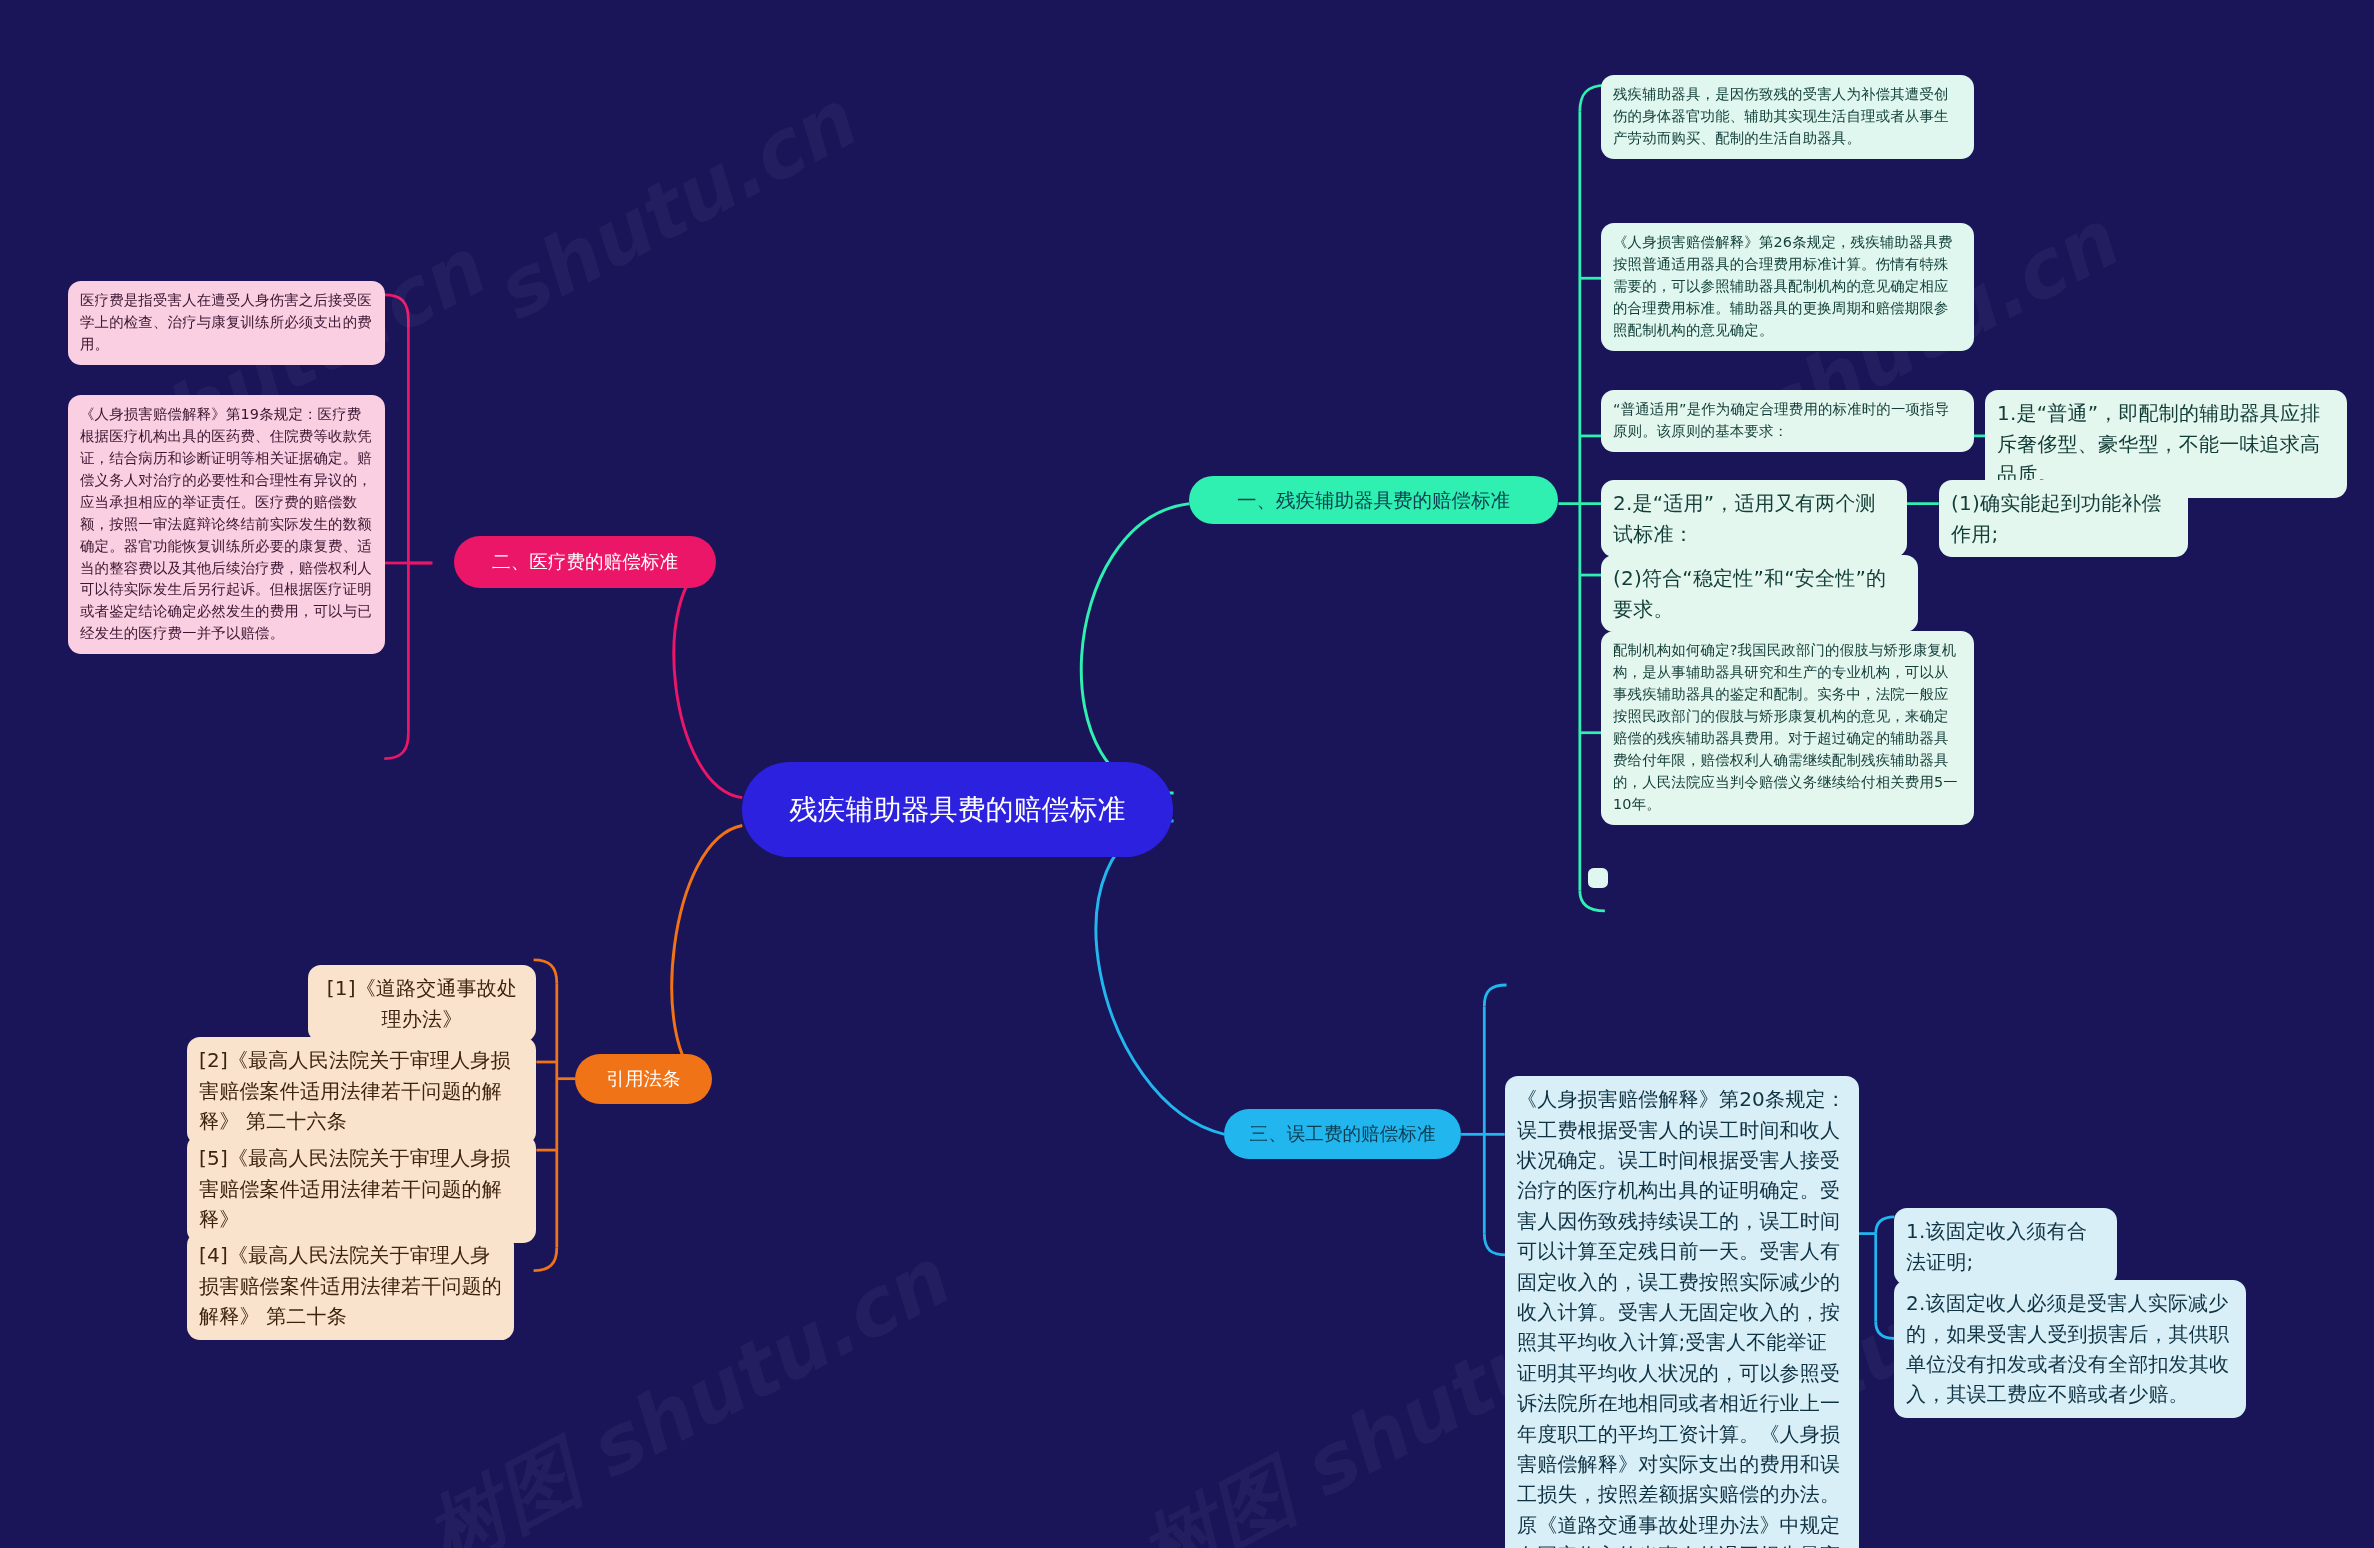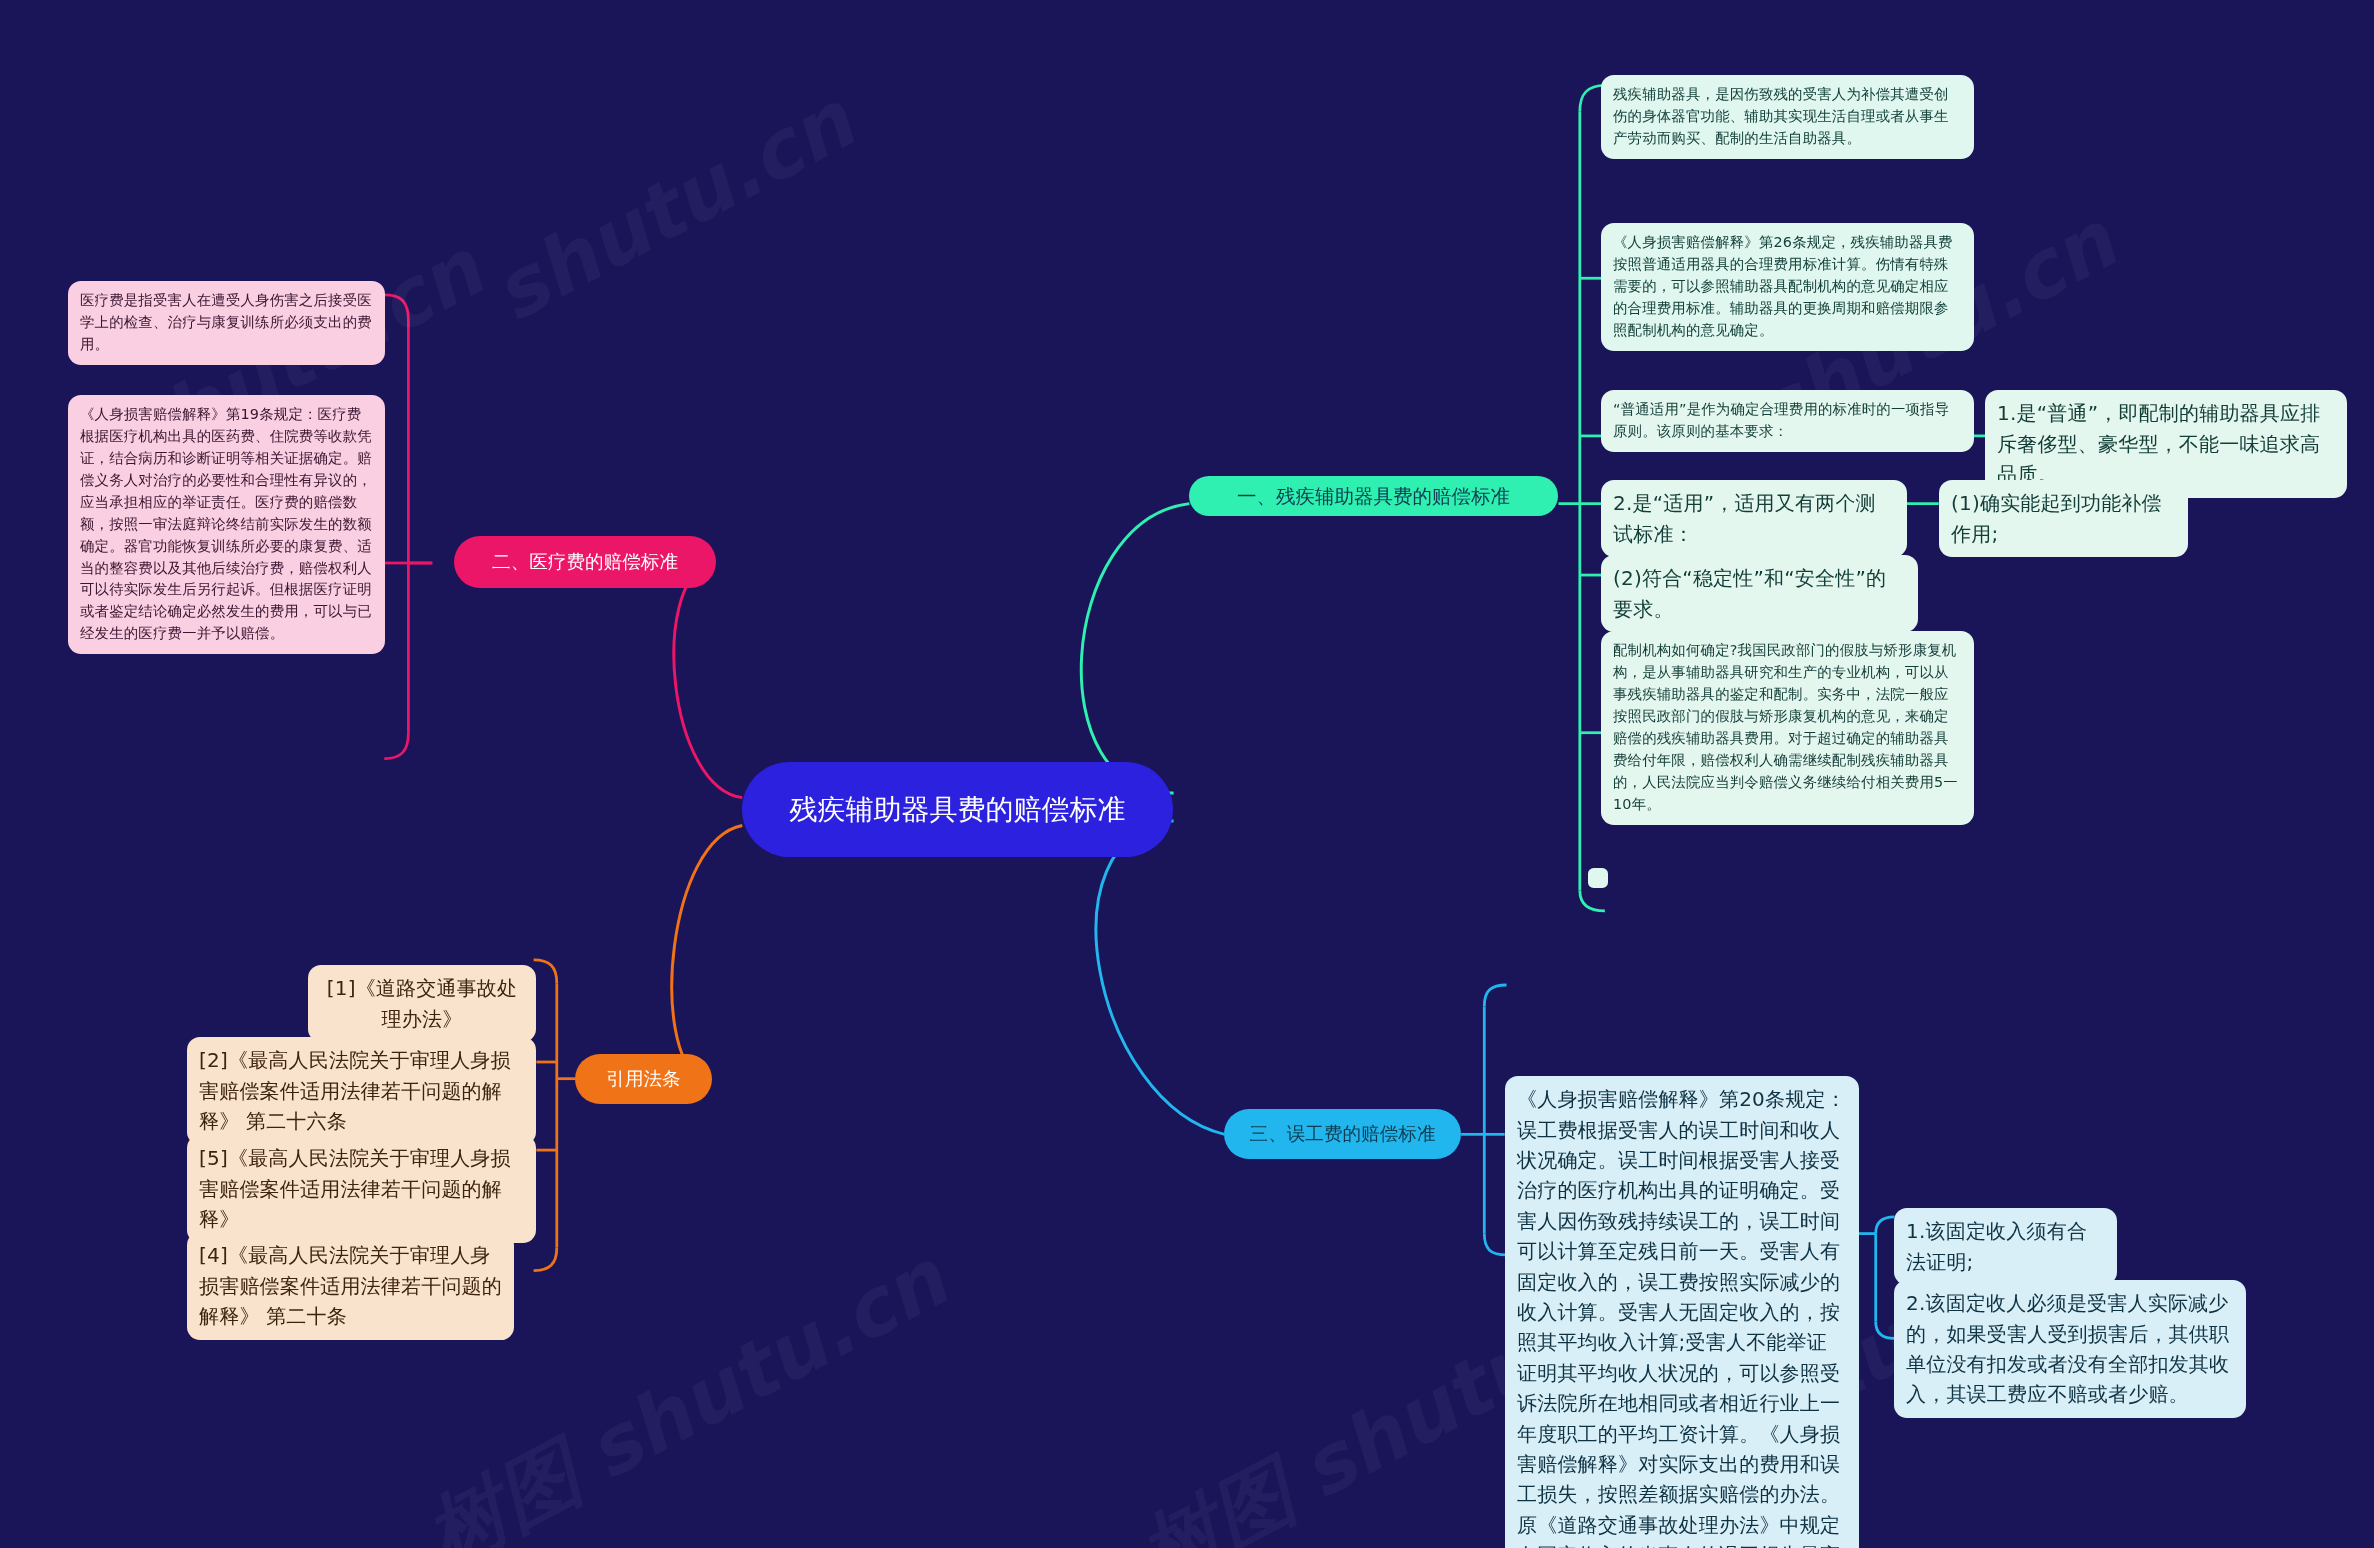--- a/index.html
+++ b/index.html
@@ -158,21 +158,21 @@
     <path d="M2000,1330 L2022,1330" fill="none" stroke="#22b6ef" stroke-width="3"></path>
     <path d="M2022,1330 L2022,1425" fill="none" stroke="#22b6ef" stroke-width="3"></path>
     <path d="M2022,1330 C2022,1318 2028,1312 2042,1312" fill="none" stroke="#22b6ef" stroke-width="3"></path>
     <path d="M2022,1425 C2022,1437 2028,1443 2042,1443" fill="none" stroke="#22b6ef" stroke-width="3"></path>
   </svg>
 
   <div class="root" style="left:742px; top:762px; width:431px; height:95px;">
     <span>残疾辅助器具费的赔偿标准</span>
   </div>
 
-  <div class="pill pill-green" style="left:1189px; top:476px; width:369px; height:40px; font-size:19.5px;">
+  <div class="pill pill-green" style="left:1189px; top:476px; width:369px; height:48px; font-size:19.5px;">
     <span>一、残疾辅助器具费的赔偿标准</span>
   </div>
 
   <div class="node card-green p14" style="left:1601px; top:58px; width:373px;">
     <span>残疾辅助器具，是因伤致残的受害人为补偿其遭受创伤的身体器官功能、辅助其实现生活自理或者从事生产劳动而购买、配制的生活自助器具。</span>
   </div>
 
   <div class="node card-green p14" style="left:1601px; top:206px; width:373px;">
     <span>《人身损害赔偿解释》第26条规定，残疾辅助器具费按照普通适用器具的合理费用标准计算。伤情有特殊需要的，可以参照辅助器具配制机构的意见确定相应的合理费用标准。辅助器具的更换周期和赔偿期限参照配制机构的意见确定。</span>
   </div>

